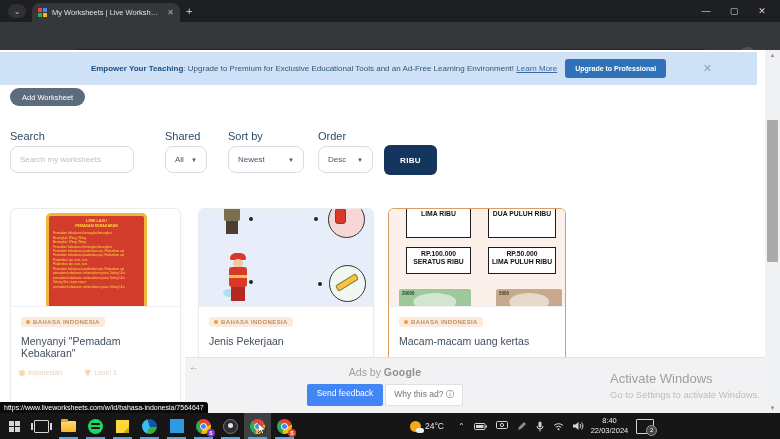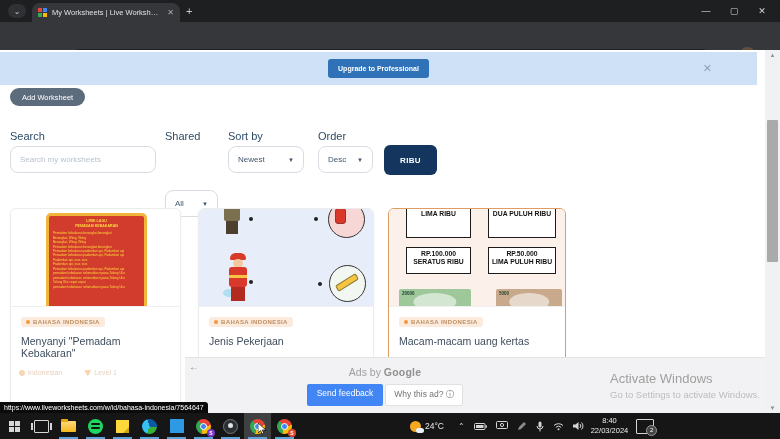--- a/index.html
+++ b/index.html
@@ -212,35 +212,37 @@
   <div class="sidepanel abs">
       <i></i>
     </div>
   <div class="avatar abs"></div>
   <div class="kebab abs">⋮</div>
 </div>
 
 <div id="page" class="abs">
 
   <div id="banner" class="abs">
+    <span><span class="b">Empower Your Teaching</span><span>: Upgrade to Premium for Exclusive Educational Tools and an Ad-Free Learning Environment!</span>
+    <a>Learn More</a></span>
     <span class="upgbtn">Upgrade to Professional</span>
     <span class="bannerx">✕</span>
   </div>
 
   <div class="addbtn abs">Add Worksheet</div>
 
   <div class="flabel abs" style="left:10px;">Search</div>
   <div class="flabel abs" style="left:165px;">Shared</div>
   <div class="flabel abs" style="left:228px;">Sort by</div>
   <div class="flabel abs" style="left:318px;">Order</div>
 
-  <div class="finput abs" style="left:10px;width:146px;">
+  <div class="finput abs" style="left:10px;width:124px;">
     <span class="ph">Search my worksheets</span>
   </div>
-  <div class="finput abs" style="left:165px;width:53px;margin-top:44px;">
+  <div class="finput abs" style="left:165px;width:42px;">
     <span>All</span>
     <span class="caret">▼</span>
   </div>
   <div class="finput abs" style="left:228px;width:76px;">
     <span>Newest</span>
     <span class="caret">▼</span>
   </div>
   <div class="finput abs" style="left:318px;width:55px;text-align:center;">
     <span>Desc</span>
     <span class="caret">▼</span>

